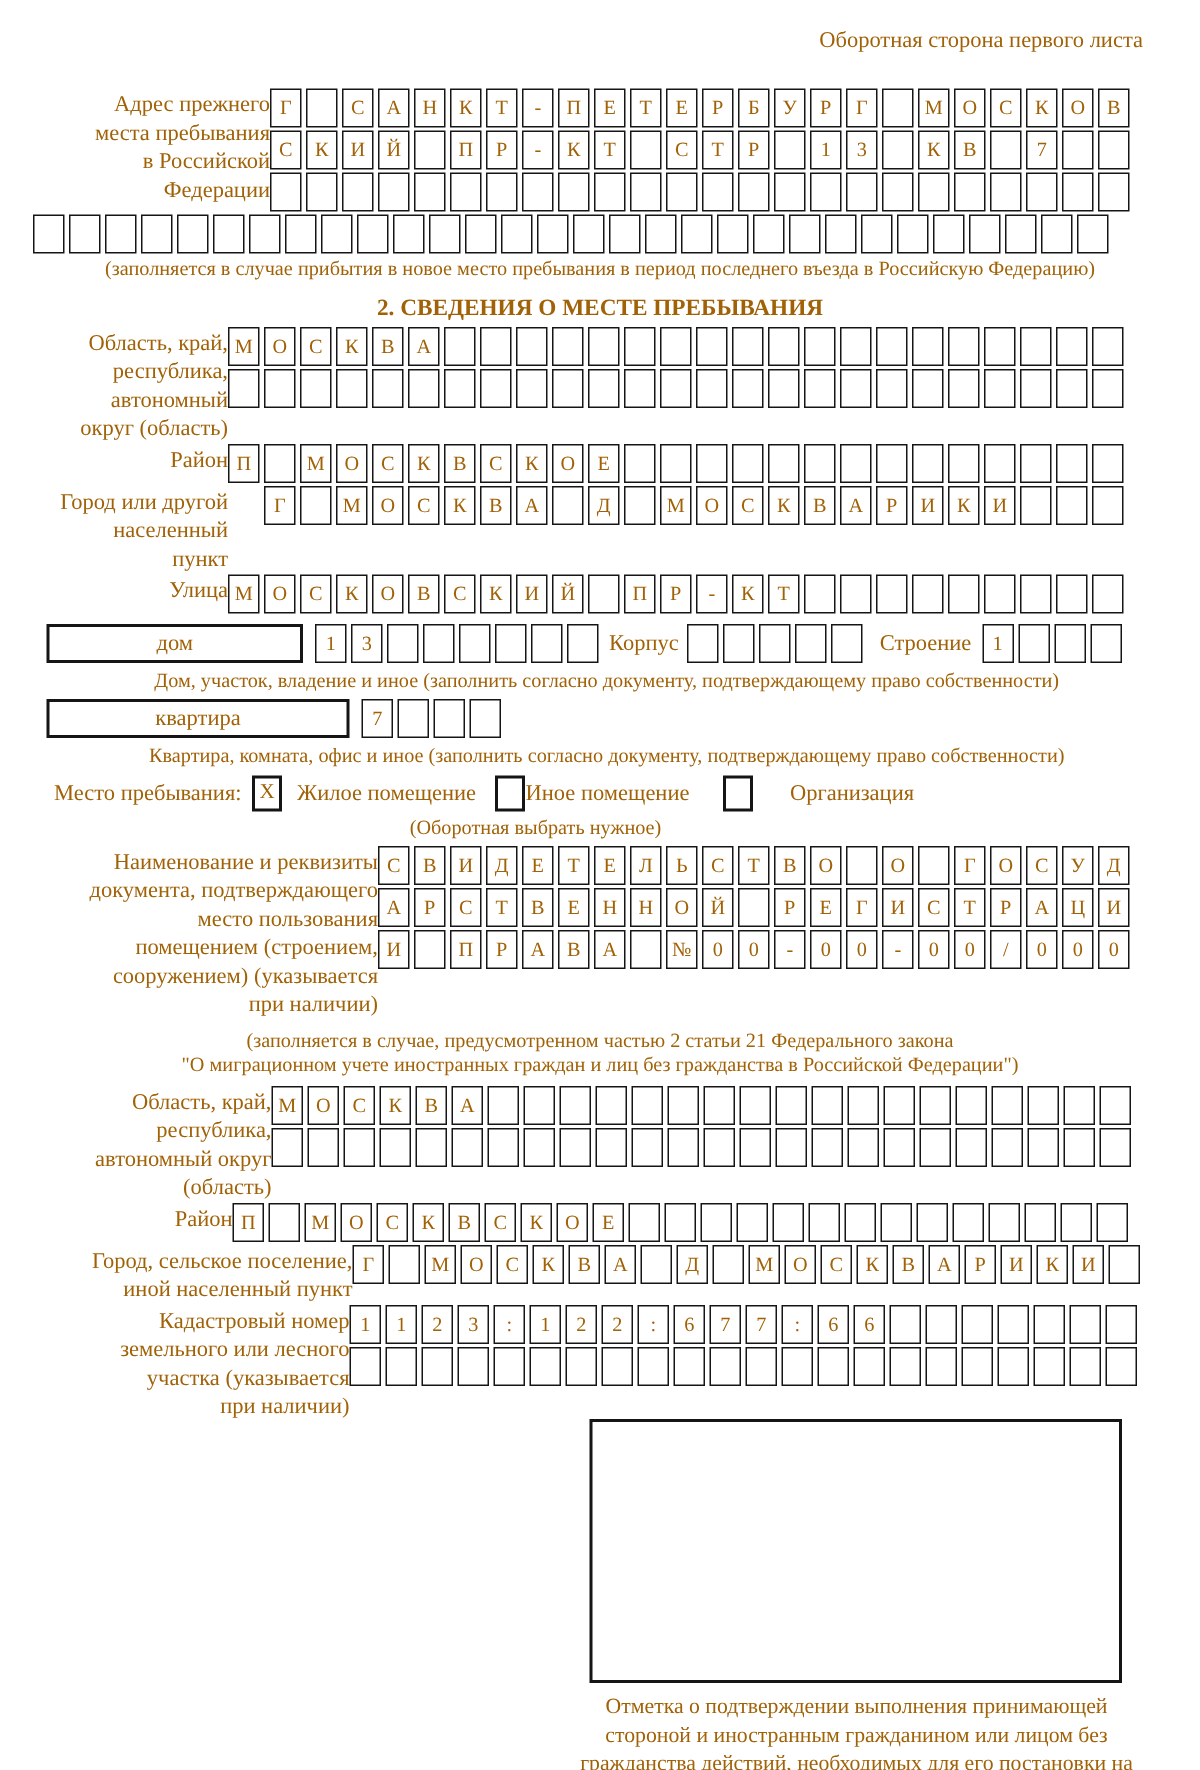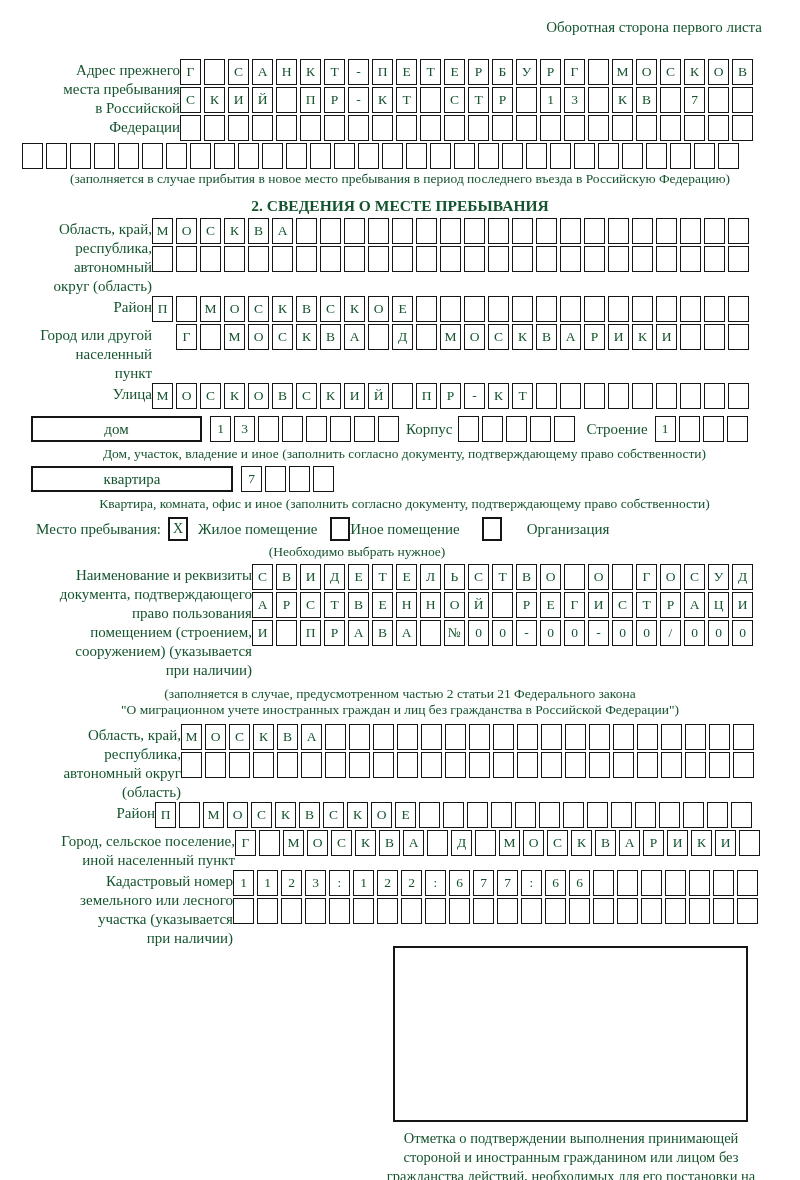--- a/index.html
+++ b/index.html
@@ -3,21 +3,21 @@
 <meta charset="utf-8">
 <style>
   * { box-sizing: border-box; margin: 0; padding: 0; }
   html, body { background: #fff; }
   .page {
     position: relative;
     width: 800px; height: 1180px;
     margin: 0 auto;
     padding: 0 22px;
     font-family: "Liberation Serif", "DejaVu Serif", serif;
-    color: #14532d;
+    color: #a16207;
     overflow: hidden;
     background: #fff;
   }
   .corner { text-align: right; padding-top: 19px; padding-right: 16px; font-size: 15px; }
 
   .frow { display: flex; align-items: flex-start; text-align: right; }
   .flabel {
     flex: none;
     padding-left: 14px; padding-top: 2px;
     font-size: 15px; line-height: 19px;
@@ -394,26 +394,26 @@
 
   <div class="mesto">
     <span>Место пребывания:</span>
     <span class="checkbox" style="margin-left:7px">X</span>
     <span style="margin-left:10px">Жилое помещение</span>
     <span class="checkbox" style="margin-left:13px"></span>
     <span style="">Иное помещение</span>
     <span class="checkbox" style="margin-left:22px"></span>
     <span style="margin-left:25px">Организация</span>
   </div>
-  <div class="note-center mt2" style="width:390px;margin-left:140px">(Необходимо выбрать нужное)</div>
+  <div class="note-center mt2" style="width:390px;margin-left:140px">(Оборотная выбрать нужное)</div>
 
   <div class="frow mt4">
     <div class="flabel w230">Наименование и реквизиты
 документа, подтверждающего
-право пользования
+место пользования
 помещением (строением,
 сооружением) (указывается
 при наличии)</div>
     <div>
       <div class="cellrow">
           <span class="cell">С</span>
           <span class="cell">В</span>
           <span class="cell">И</span>
           <span class="cell">Д</span>
           <span class="cell">Е</span>

